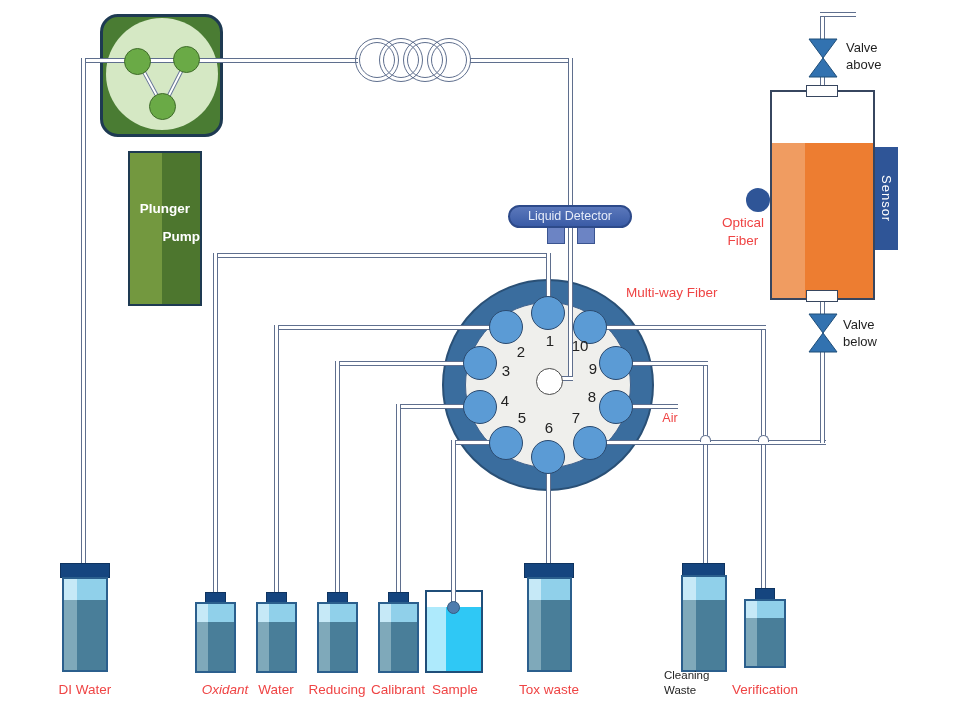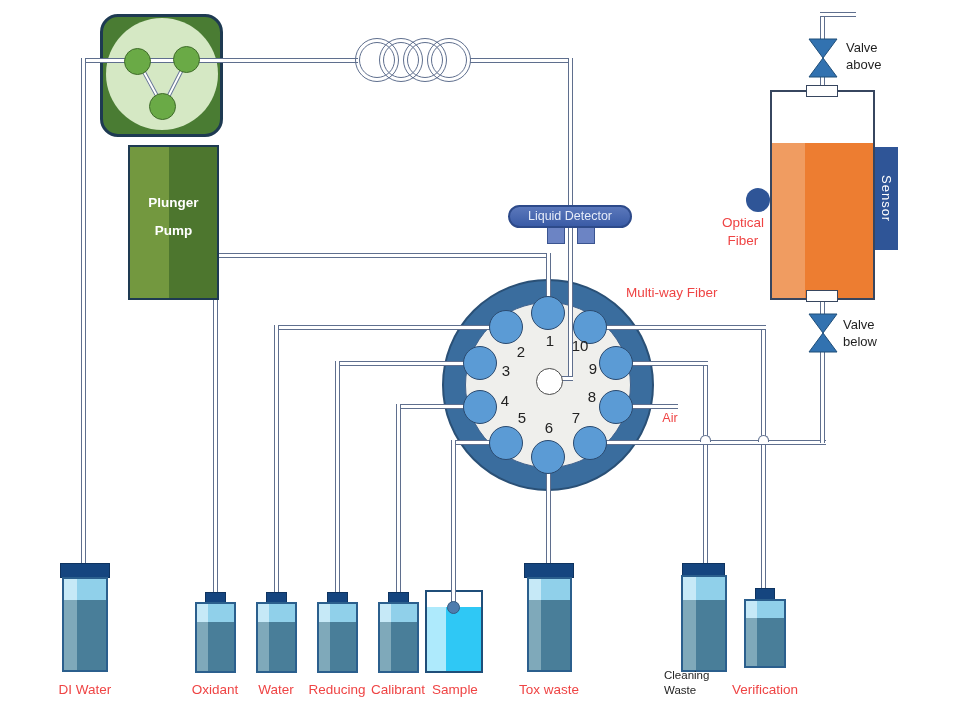--- a/index.html
+++ b/index.html
@@ -23,21 +23,21 @@
 
   
   .pump-head { position:absolute; left:100px; top:14px; width:123px; height:123px;
           background:#4a7c33; border:3px solid #1e3a52; border-radius:18px; }
   .pump-disc { position:absolute; left:106px; top:18px; width:112px; height:112px;
           border-radius:50%; background:#d5e8c4; }
   .pump-circle { position:absolute; width:27px; height:27px; border-radius:50%;
           background:#6aaa46; border:1.8px solid #3f6b2a; }
   .pump-link { position:absolute; height:4px; background:#fff; border:1px solid #6a7a94;
           transform-origin:0 50%; }
-  .pump-body { position:absolute; left:128px; top:145px; width:91px; height:155px;
+  .pump-body { position:absolute; left:128px; top:151px; width:74px; height:155px;
           background:linear-gradient(90deg,#73983f 0 45%,#4d762e 45%);
           border:2.5px solid #1e3a52; }
   .pump-body .txt { position:absolute; left:0; width:100%; text-align:center;
           color:#fff; font-weight:bold; font-size:13.5px; }
 
   
   .ld-leg { position:absolute; width:18px; height:18px; background:#6c84c4;
           border:1.5px solid #3a5490; }
   .ld-pill { position:absolute; left:508px; top:205px; width:124px; height:23px;
           border-radius:12px; background:linear-gradient(180deg,#5b78bb,#3a5ba6);
@@ -150,21 +150,21 @@
   <div class="loop" style="left:427px;top:38px;"></div>
 
   <div class="pump-link" style="left:163px;top:105px;width:52px;transform:rotate(-118.5deg);"></div>
   <div class="pump-link" style="left:163px;top:105px;width:53px;transform:rotate(-63deg);"></div>
   <div class="pump-circle" style="left:124px;top:48px;"></div>
   <div class="pump-circle" style="left:173px;top:46px;"></div>
   <div class="pump-circle" style="left:149px;top:93px;"></div>
 
   <div class="pump-body">
     <span class="txt" style="top:48px;">Plunger</span>
-    <span class="txt" style="top:76px;">Pump</span>
+    <span class="txt" style="top:76px;text-align:right;">Pump</span>
   </div>
 
   <div class="ld-leg" style="left:547px;top:226px;"></div>
   <div class="ld-leg" style="left:577px;top:226px;"></div>
   <div class="ld-pill">Liquid Detector</div>
 
   <div class="port" style="left:531px;top:296px;"></div>
   <div class="port" style="left:489px;top:310px;"></div>
   <div class="port" style="left:463px;top:346px;"></div>
   <div class="port" style="left:463px;top:390px;"></div>
@@ -260,21 +260,21 @@
 
   <div class="lbl-left" style="left:846px;top:40px;">Valve</div>
   <div class="lbl-left" style="left:846px;top:57px;">above</div>
   <div class="lbl-left" style="left:843px;top:317px;">Valve</div>
   <div class="lbl-left" style="left:843px;top:334px;">below</div>
 
   <div class="lbl" style="left:712px;top:215px;width:62px;">Optical</div>
   <div class="lbl" style="left:712px;top:233px;width:62px;">Fiber</div>
 
   <div class="lbl" style="left:45px;top:682px;width:80px;">DI Water</div>
-  <div class="lbl" style="left:175px;top:682px;width:80px;">Oxidant</div>
+  <div class="lbl" style="left:185px;top:682px;width:80px;font-style:italic;">Oxidant</div>
   <div class="lbl" style="left:236px;top:682px;width:80px;">Water</div>
   <div class="lbl" style="left:297px;top:682px;width:80px;">Reducing</div>
   <div class="lbl" style="left:358px;top:682px;width:80px;">Calibrant</div>
   <div class="lbl" style="left:415px;top:682px;width:80px;">Sample</div>
   <div class="lbl" style="left:509px;top:682px;width:80px;">Tox waste</div>
   <div class="lbl-sm" style="left:664px;top:669px;width:80px;">Cleaning</div>
   <div class="lbl-sm" style="left:664px;top:684px;width:80px;">Waste</div>
   <div class="lbl" style="left:722px;top:682px;width:86px;">Verification</div>
 
 </div>

